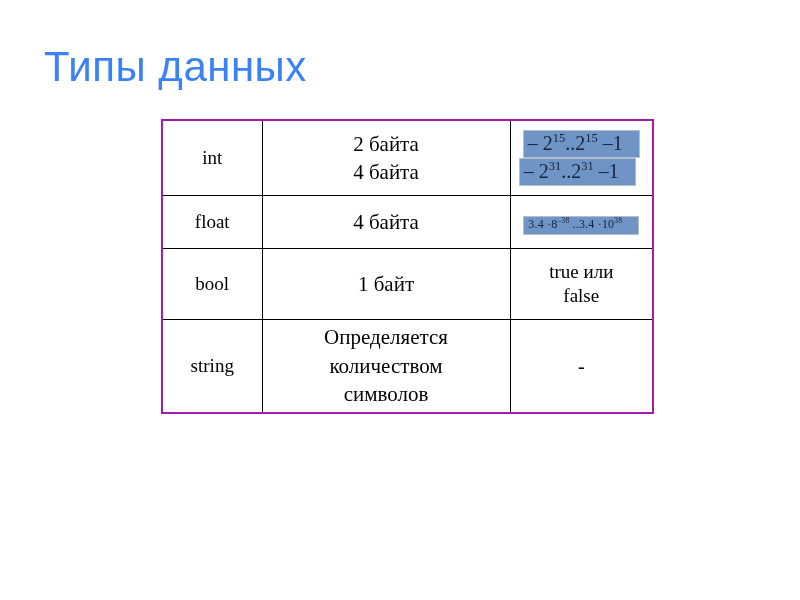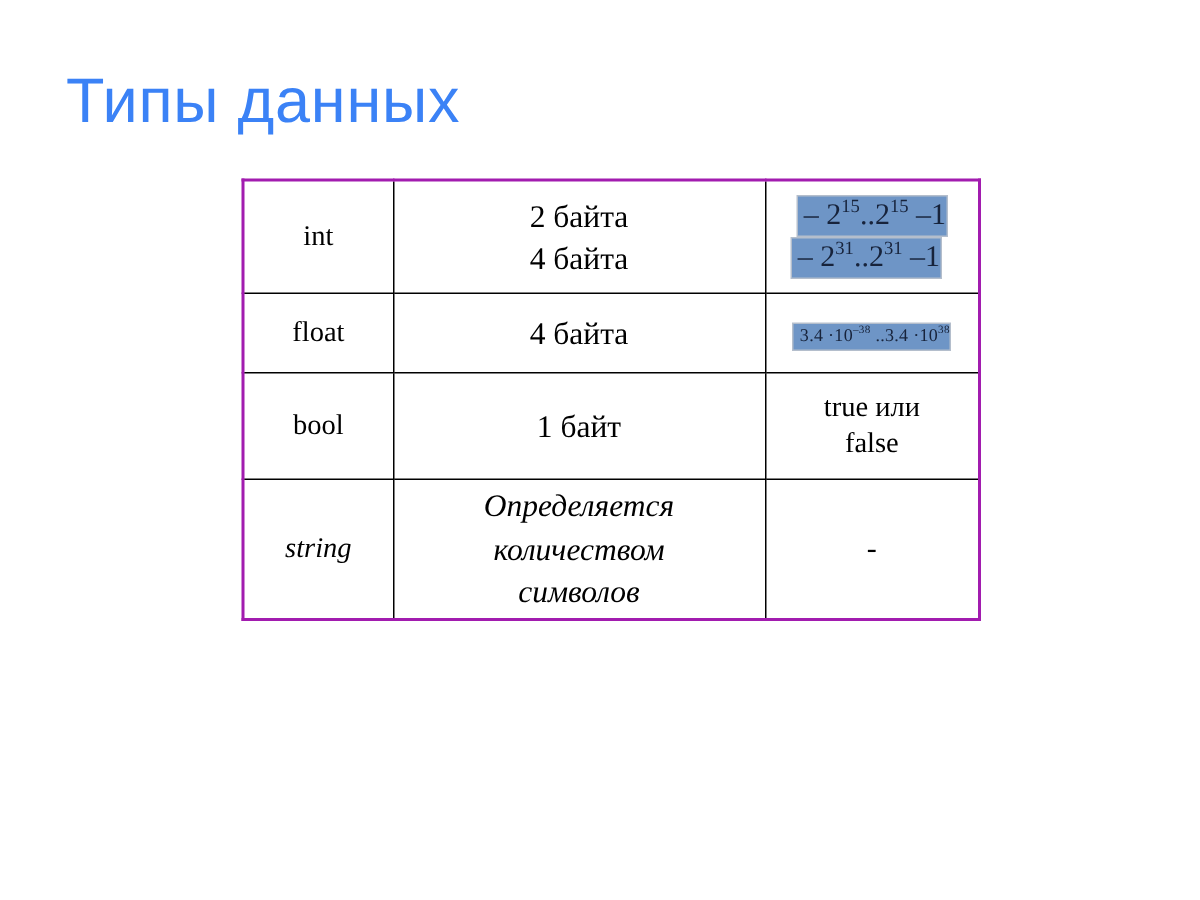--- a/index.html
+++ b/index.html
@@ -51,21 +51,20 @@
   #types-table td {
     border: 1px solid #000000;
     padding: 0;
     text-align: center;
     vertical-align: middle;
     color: #000000;
     background: #ffffff;
   }
   #types-table tr:last-child td {
     border-bottom: 1px solid #000000;
-    font-style: italic;
   }
 
   col.col-type  { width: 100px; }
   col.col-size  { width: 248px; }
   col.col-range { width: 143px; }
 
   .cell-type {
     font-size: 19px;
     line-height: 1.15;
   }
@@ -83,21 +82,21 @@
 
   .size-line { display: block; }
   .range-line { display: block; }
 
   
   .formula {
     display: inline-block;
     background: #6e95c6;
     color: #17233b;
     font-family: "Liberation Serif", "DejaVu Serif", serif;
-    padding: 1px 0 2px 4px;
+    padding: 1px 16px 2px 4px;
     white-space: nowrap;
     line-height: 1.15;
     box-shadow: 0 0 0 1px rgba(40,70,110,0.35);
   }
   .formula.sz-big   { font-size: 20px; }
   .formula.sz-small { font-size: 12px; letter-spacing: 0.2px; }
   .formula.sz-mid   { font-size: 18px; }
 
   .formula sup {
     font-size: 0.62em;
@@ -147,21 +146,21 @@
           </span>
         </td>
       </tr>
 
       <tr class="r-float">
         <td class="cell-type">float</td>
         <td class="cell-size">
           <span class="size-line">4 байта</span>
         </td>
         <td class="cell-range">
-          <span class="formula sz-small"><span>3.4 ·10</span><sup>–38</sup><span> ..3.4 ·10</span><sup>38</sup></span>
+          <span class="formula sz-small"><span>3.4 ·8</span><sup>–38</sup><span> ..3.4 ·10</span><sup>38</sup></span>
         </td>
       </tr>
 
 
       <tr class="r-bool">
         <td class="cell-type">bool</td>
         <td class="cell-size">
           <span class="size-line">1 байт</span>
         </td>
         <td class="cell-range">

